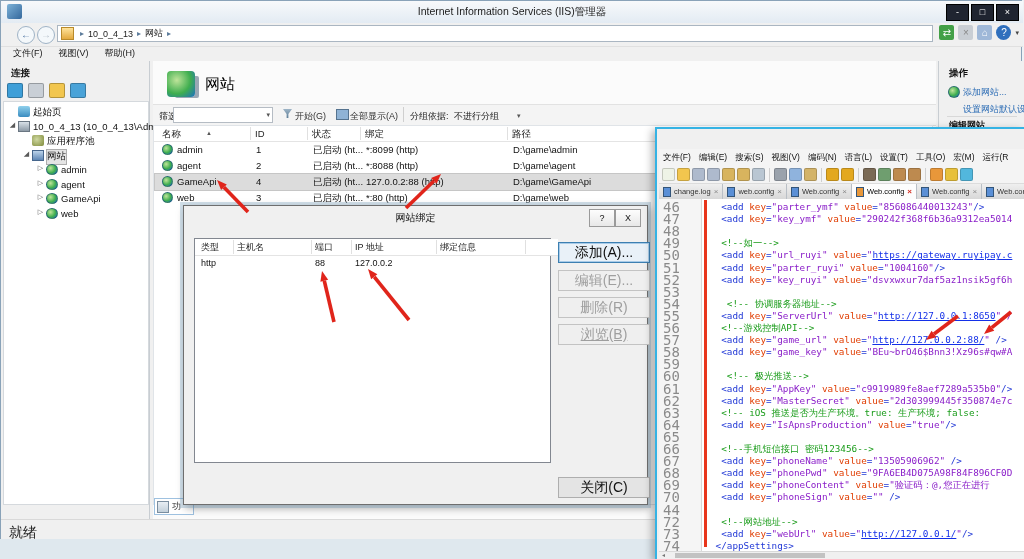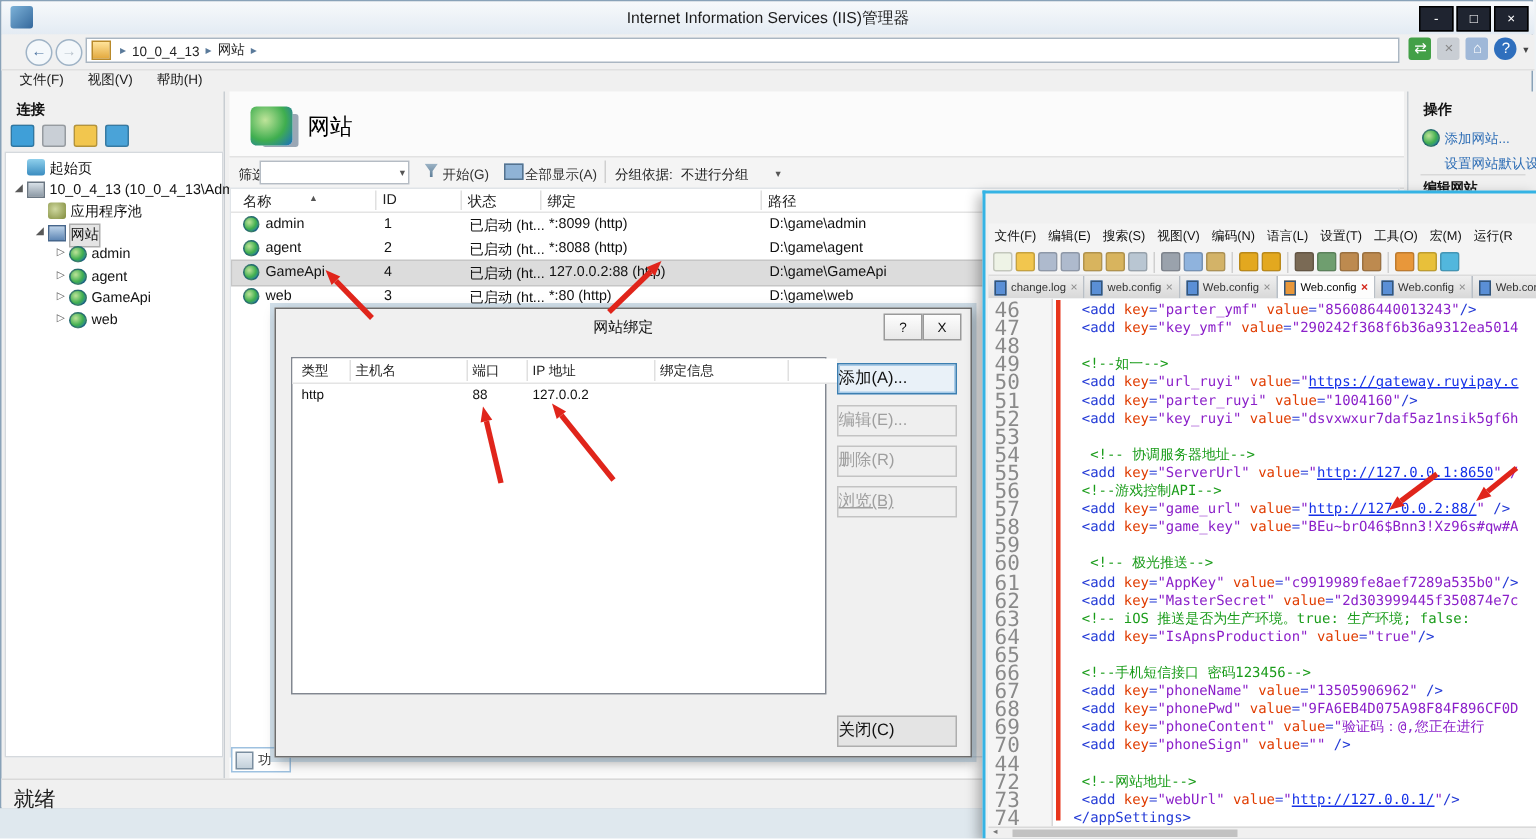--- a/index.html
+++ b/index.html
@@ -90,22 +90,22 @@
   #dlg{left:183px;top:205px;width:465px;height:300px;background:#f0f0f0;border:1px solid #6e6e6e;
        box-shadow:0 0 0 3px rgba(120,160,190,.35),2px 3px 8px rgba(0,0,0,.35);box-sizing:border-box;z-index:15}
   #dlg-title{width:100%;text-align:center;top:5px;font-size:10px;color:#111}
   .dlg-wc{position:absolute;top:3px;width:24px;height:16px;background:linear-gradient(#fdfdfd,#e8e8e8);
           border:1px solid #9a9a9a;text-align:center;font-size:9px;line-height:16px;color:#111}
   #dlg-table{left:10px;top:32px;width:357px;height:225px;background:#fff;border:1px solid #828790;box-sizing:border-box}
   .dcol{position:absolute;top:2px;font-size:9px;color:#222;white-space:nowrap}
   #dlg-thead{left:0;top:0;width:363px;height:16px;border-bottom:1px solid #e4e4e4;background:#fff}
   .dsep{position:absolute;top:1px;width:1px;height:14px;background:#e0e0e0}
   .dcell{position:absolute;top:19px;font-size:9px;color:#111;white-space:nowrap}
-  .dlg-btn{position:absolute;left:374px;width:80px;height:21px;background:#e4e4e4;border:1px solid #aeaeae;
-           font-size:11px;color:#111;text-align:left;line-height:19px;box-sizing:border-box}
+  .dlg-btn{position:absolute;left:374px;width:92px;height:21px;background:#e4e4e4;border:1px solid #aeaeae;
+           font-size:14px;color:#111;text-align:center;line-height:19px;box-sizing:border-box}
   .dlg-btn.focused{border:1px solid #3c7fb1;box-shadow:inset 0 0 0 1px #a8cbe8;background:#e9f1f8}
   .dlg-btn.disabled{color:#9f9f9f;background:#efefef;border-color:#c3c3c3}
   
   #np-win{left:655px;top:127px;width:369px;height:432px;background:#f0f0f0;border:2px solid #35b3e4;
           border-right:none;border-bottom:none;box-sizing:border-box;z-index:20;box-shadow:-3px 3px 8px rgba(0,0,0,.3)}
   #np-titlebar{left:0;top:0;width:367px;height:20px;background:linear-gradient(#55c6f2,#2ba9de)}
   #np-title{right:2px;top:4px;font-size:10px;color:#0b2433;white-space:nowrap}
   #np-icon{left:3px;top:3px;width:14px;height:14px;background:linear-gradient(135deg,#cde9a4,#5d9e33);border-radius:2px;border:1px solid #3c6e1e}
   #np-menubar{left:2px;top:20px;width:365px;height:17px;background:#f4f4f4;display:flex;overflow:hidden}
   .np-menu{font-size:8.5px;color:#111;padding:3px 4px 0 4px;white-space:nowrap}

